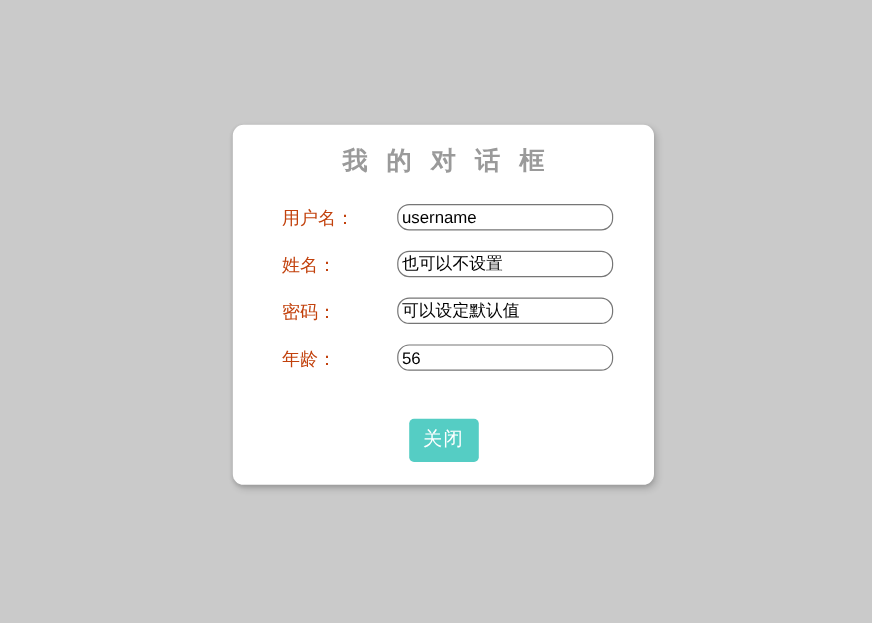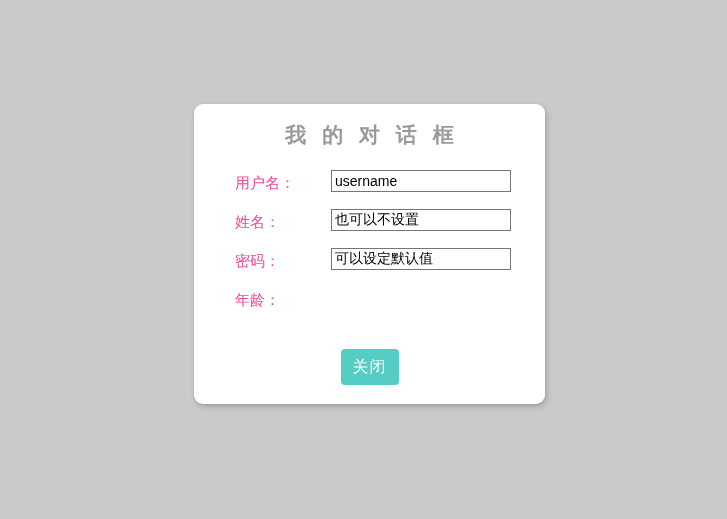--- a/index.html
+++ b/index.html
@@ -56,33 +56,33 @@
     height: 39px;
   }
 
   .form-label {
     position: absolute;
     left: 41px;
     top: 0;
     height: 26px;
     line-height: 26px;
     font-size: 15px;
-    color: #ec4899;
+    color: #c2410c;
     white-space: nowrap;
   }
 
   .form-input {
     position: absolute;
     left: 137px;
     top: 0;
     width: 180px;
     height: 22px;
     box-sizing: border-box;
     border: 1px solid #767676;
-    border-radius: 0;
+    border-radius: 10px;
     background: #ffffff;
     padding: 1px 3px;
     font-family: "Liberation Sans", "DejaVu Sans", sans-serif;
     font-size: 14px;
     color: #000000;
     outline: none;
   }
   .form-input::placeholder {
     color: #000000;
     opacity: 1;
@@ -133,20 +133,21 @@
       <input class="form-input" type="text" value="也可以不设置" style="">
     </div>
 
     <div class="form-row">
       <span class="form-label">密码：</span>
       <input class="form-input" type="text" value="可以设定默认值" style="">
     </div>
 
     <div class="form-row">
       <span class="form-label">年龄：</span>
+      <input class="form-input" type="text" value="56" style="">
     </div>
 
   </div>
 
   <div class="footer">
     <button class="close-button">关闭</button>
   </div>
 
 </div>
 

